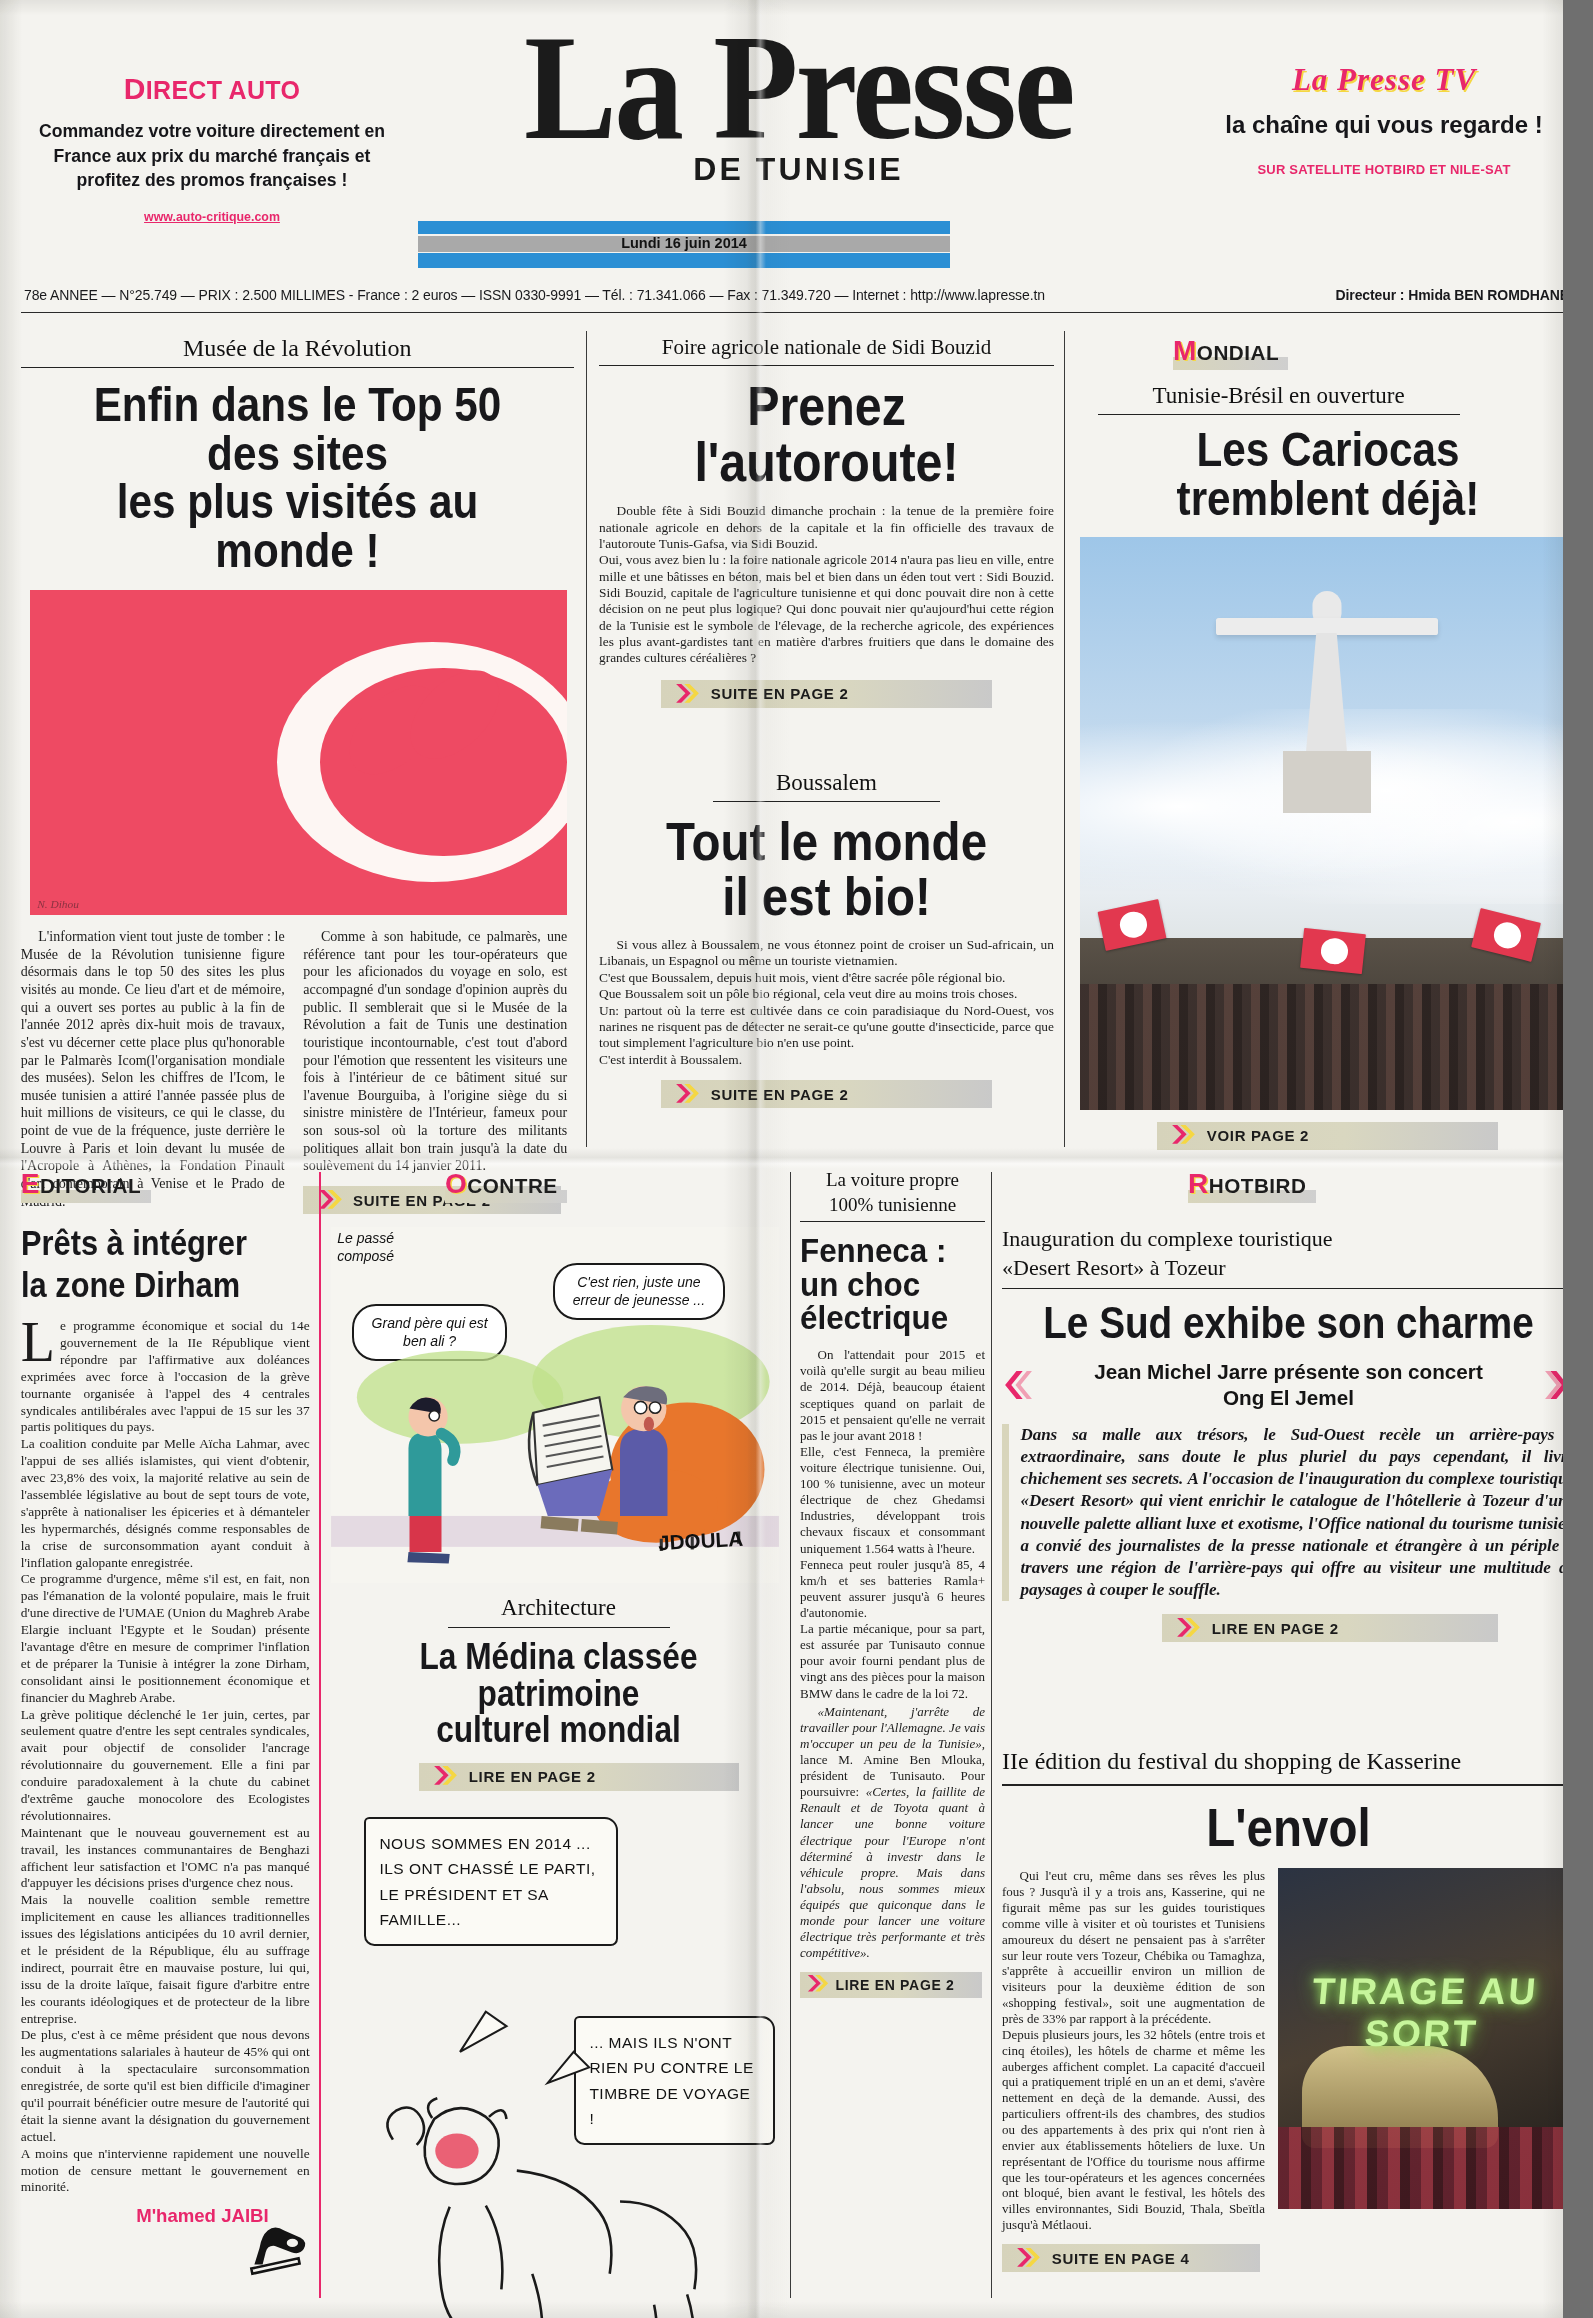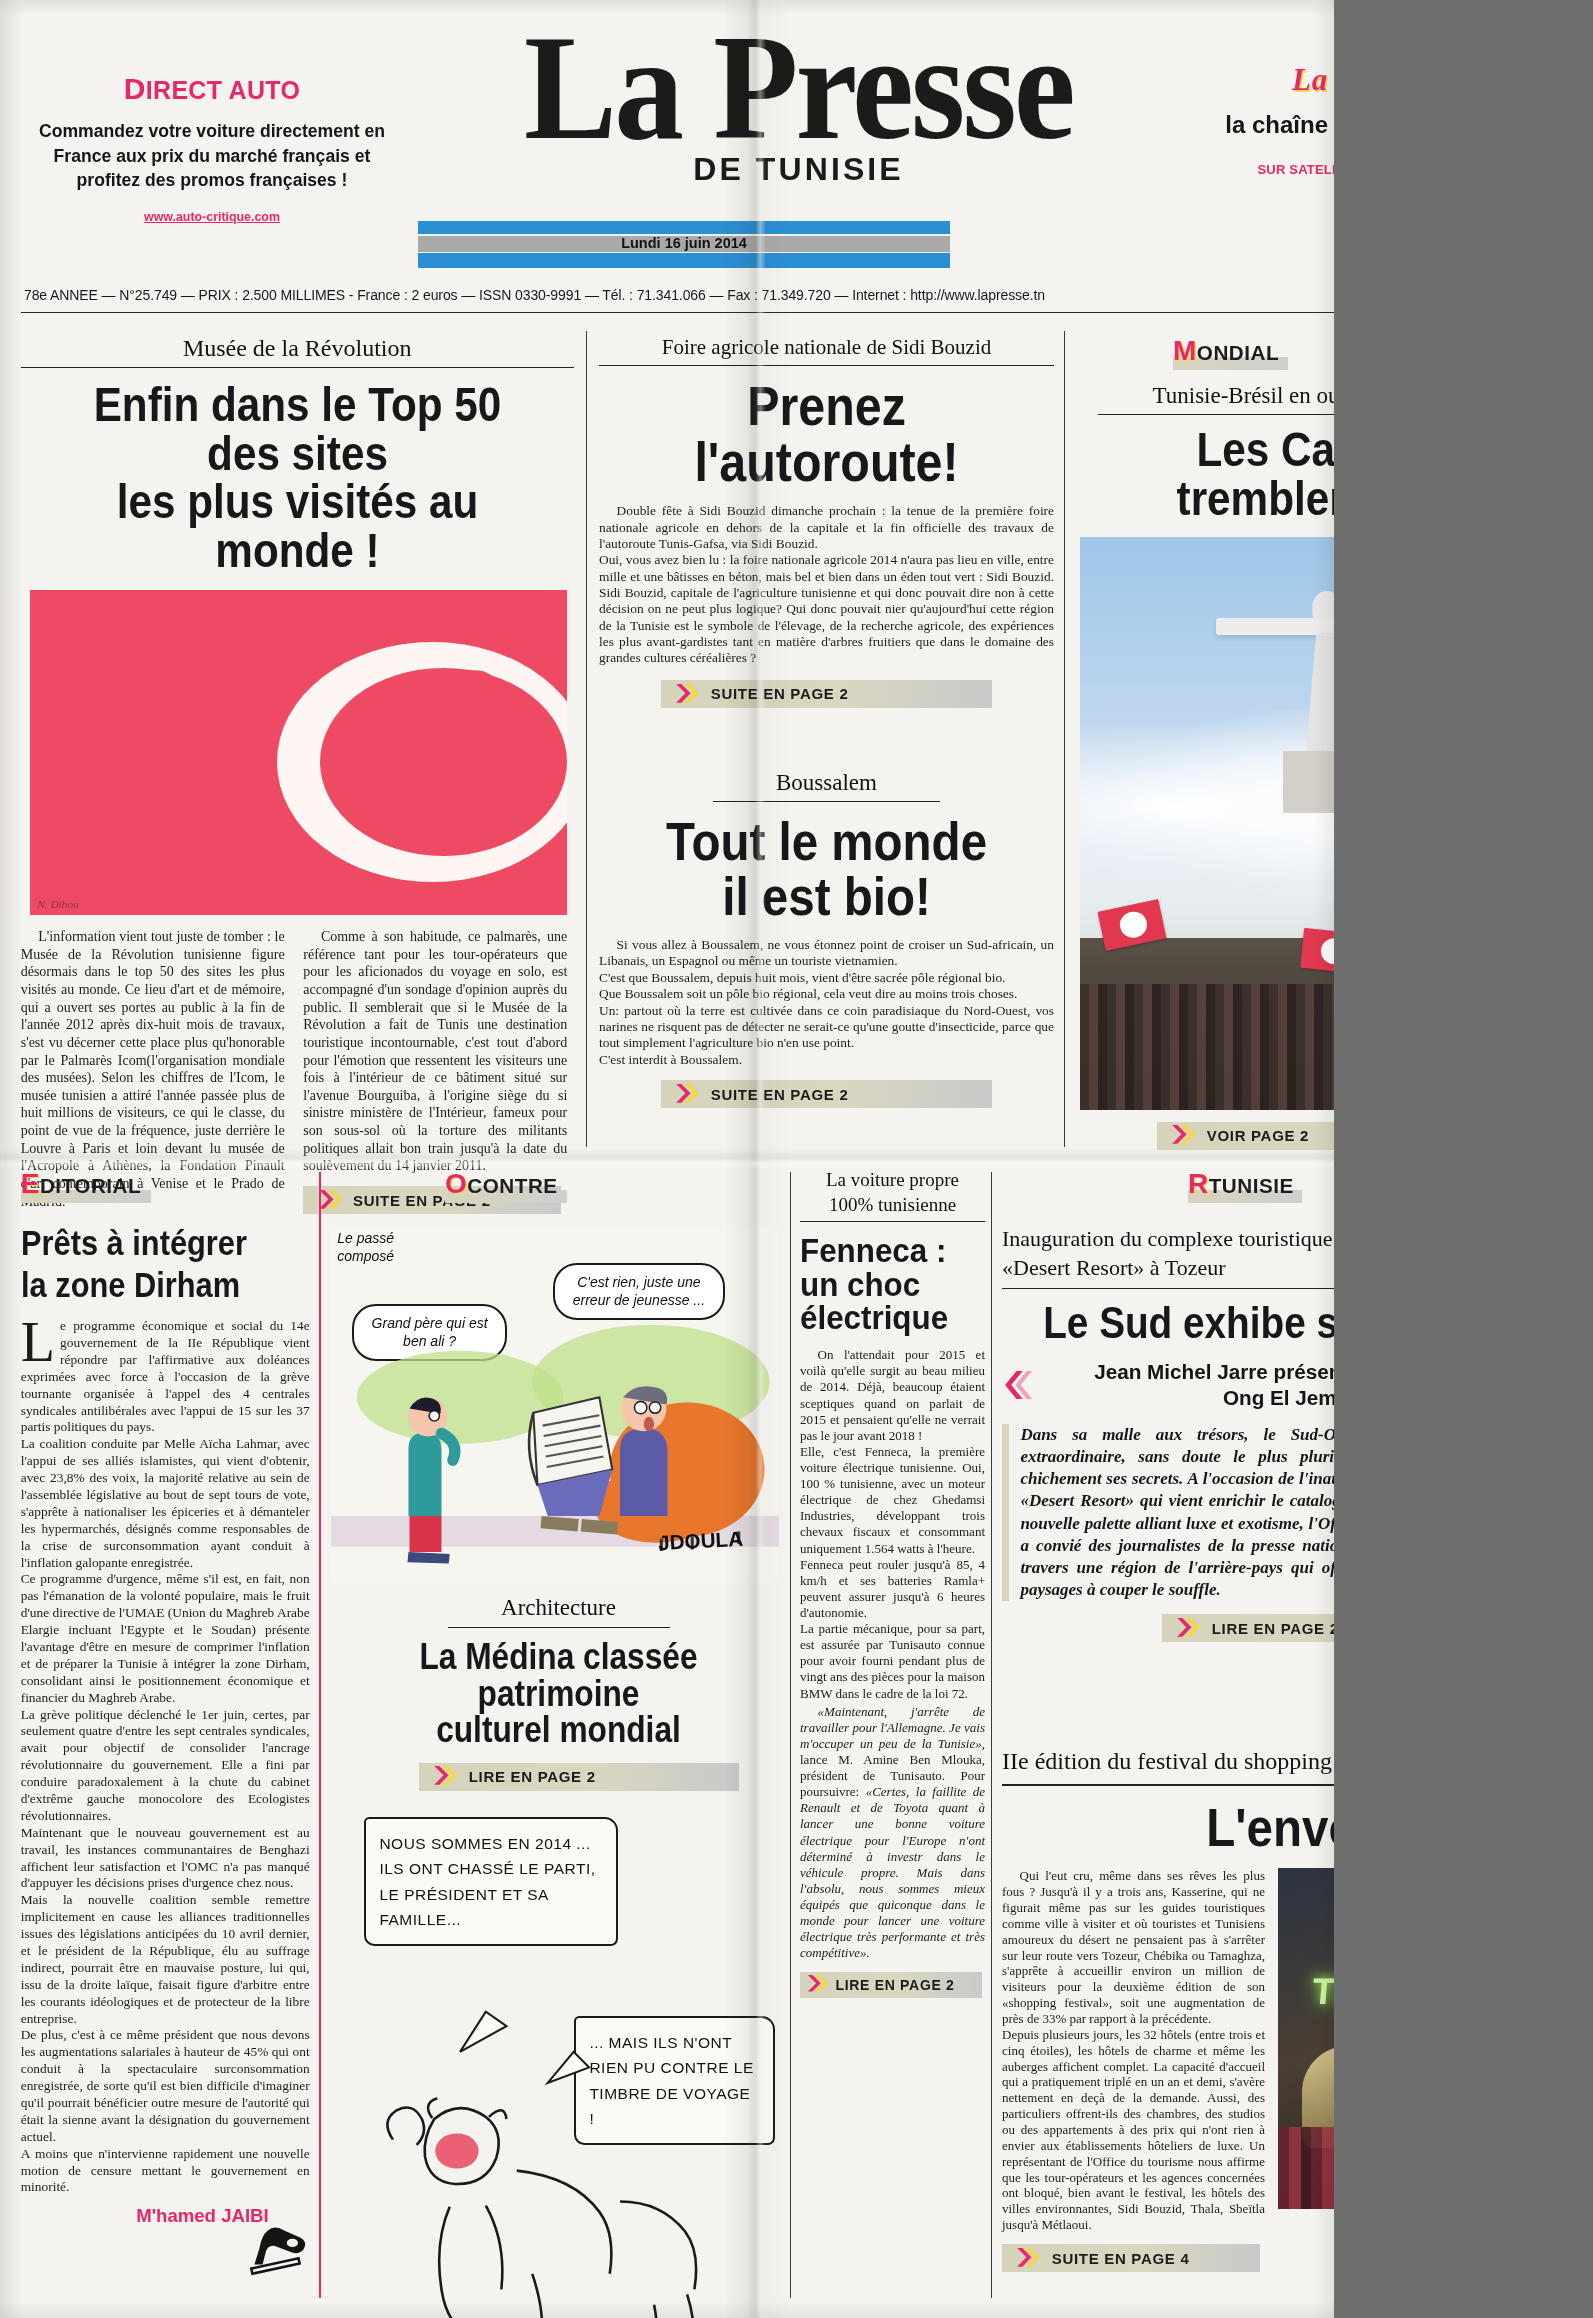--- a/index.html
+++ b/index.html
@@ -1,18 +1,18 @@
 <!DOCTYPE html>
 <html style="font-size:8.3px"><head>
 <meta charset="utf-8">
 <style>
   html,body{margin:0;padding:0;background:#6f6f6f;}
   body{font-family:"Liberation Serif",serif;}
   .page{
-    position:relative;width:1334px;height:2319px;
+    position:relative;width:1563px;height:2319px;
     background:#f4f3ef;
     overflow:hidden;
   }
   
   .paper-grain{position:absolute;inset:0;pointer-events:none;
     background:
       linear-gradient(90deg, rgba(120,120,110,.16) 0px, rgba(255,255,255,0) 22px),
       linear-gradient(270deg, rgba(120,120,110,.13) 0px, rgba(255,255,255,0) 20.7px),
       linear-gradient(180deg, rgba(120,120,110,.13) 0px, rgba(255,255,255,0) 15.5px),
       linear-gradient(0deg, rgba(120,120,110,.13) 0px, rgba(255,255,255,0) 17.6px),
@@ -482,21 +482,21 @@
             <path d="M20 2 L38 20 L20 38 L30 38 L48 20 L30 2 Z" fill="#f5d742"></path>
           </svg>
       </span>
       <span class="lbl" style="font-size:14px;">LIRE EN PAGE 2</span>
     </div>
   </div>
 
   <div class="col" style="left:1002px;top:1168px;width:573px;">
     <div class="secflag" style="margin-left:186px;">
       <span class="band"></span>
-      <span class="txt"><span class="cap">R</span><span>TUNISIE</span></span>
+      <span class="txt"><span class="cap">R</span><span>HOTBIRD</span></span>
     </div>
 
     <div class="ital-head" style="margin-top:25px;border-bottom:1.5px solid #222;padding-bottom:6.2px;font-size:22px;">
       <div>Inauguration du complexe touristique</div>
       <div>«Desert Resort» à Tozeur</div>
     </div>
     <div class="hl c" style="font-size:44px;text-align:center;margin-top:11.4px;">Le Sud exhibe son charme</div>
 
     <div style="display:flex;align-items:center;gap:11.4px;margin-top:13.4px;">
       <span class="quote-mark">

